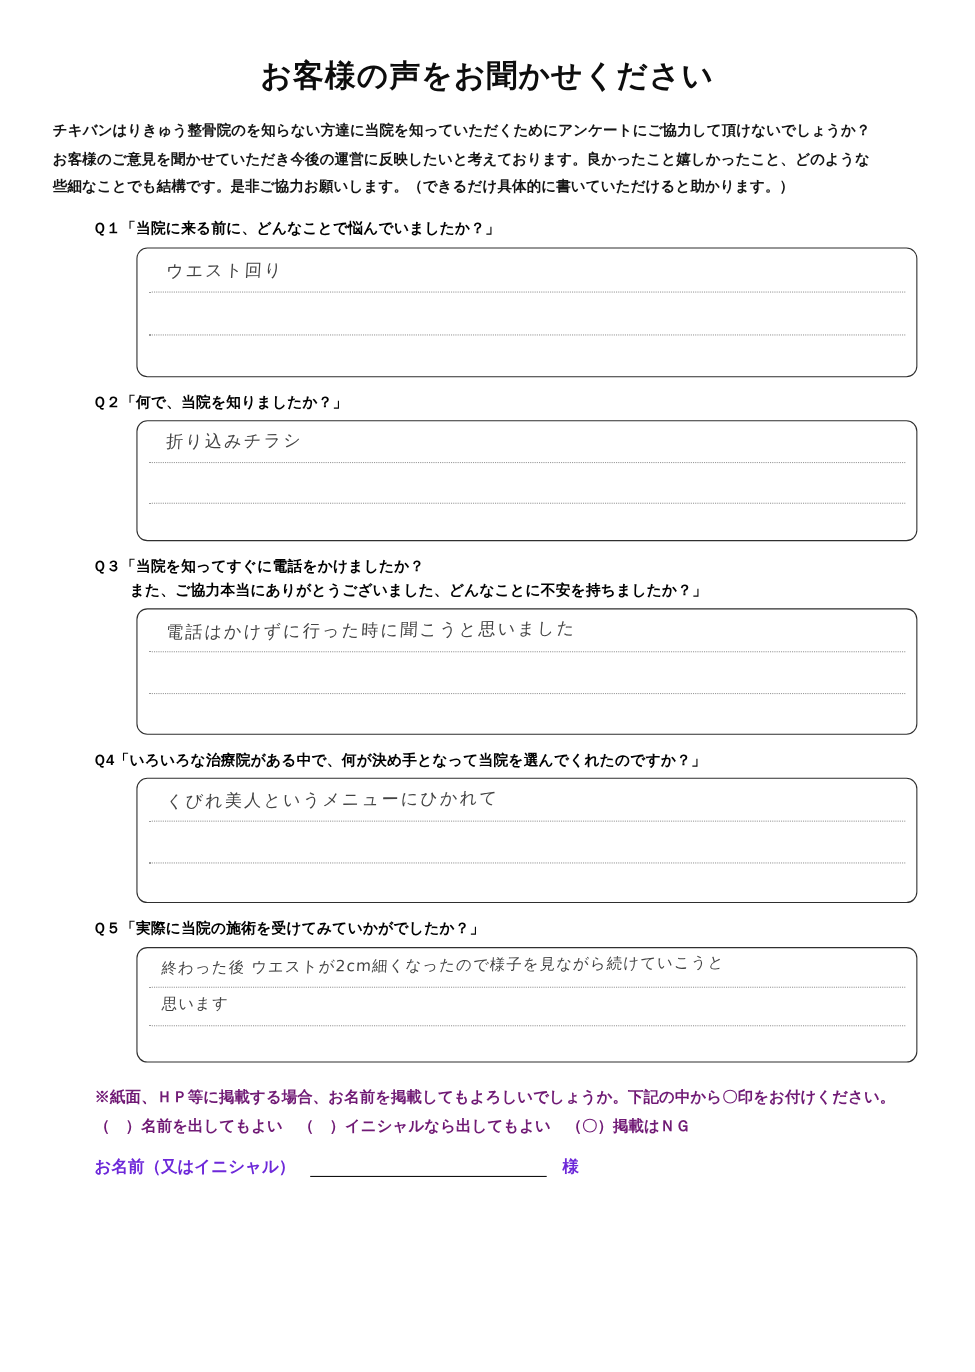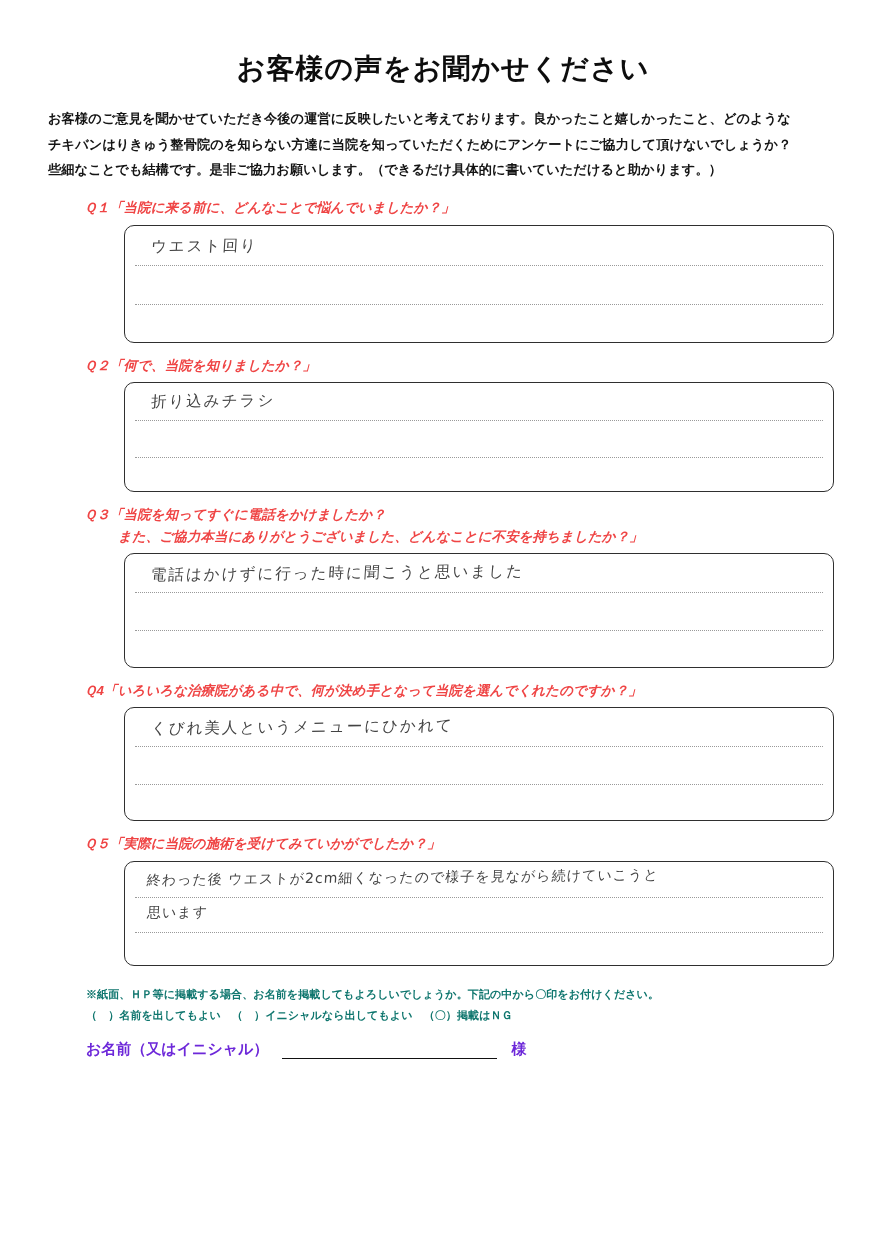--- a/index.html
+++ b/index.html
@@ -38,25 +38,24 @@
     margin: 0 2px 14px 2px;
     letter-spacing: 0.1px;
   }
   .intro p { margin: 0; }
 
   .q-block { margin-bottom: 4px; }
 
   .q-label {
     font-size: 13.4px;
     font-weight: bold;
-    color: #ef4444;
+    color: #000000;
     margin: 12px 0 6px 38px;
     line-height: 1.6;
     letter-spacing: 0.2px;
-    font-style: italic;
   }
   .q-label .cont {
     display: block;
     margin-left: 34px;
   }
 
   .answer-box {
     position: relative;
     margin: 0 6px 0 78px;
     border: 1px solid #2f2f2f;
@@ -77,23 +76,23 @@
     color: #2a2a2a;
     font-size: 15.5px;
     letter-spacing: 2px;
     white-space: nowrap;
     transform: skewX(-4deg) rotate(-0.6deg);
     opacity: 0.88;
   }
   .hw.small { font-size: 14px; letter-spacing: 1px; }
 
   .note {
-    font-size: 11px;
-    font-weight: bold;
-    color: #0f766e;
+    font-size: 14px;
+    font-weight: bold;
+    color: #701a75;
     margin: 18px 0 0 40px;
     line-height: 1.9;
     letter-spacing: 0.1px;
   }
   .name-row {
     margin: 14px 0 0 40px;
     font-size: 15px;
     font-weight: bold;
     color: #6d28d9;
     display: flex;
@@ -119,22 +118,22 @@
   .footer .row2 { font-size: 13px; }
 </style>
 </head>
 <body>
 
 <div class="page">
 
   <div class="doc-title">お客様の声をお聞かせください</div>
 
   <div class="intro">
+    <p>チキバンはりきゅう整骨院のを知らない方達に当院を知っていただくためにアンケートにご協力して頂けないでしょうか？</p>
     <p>お客様のご意見を聞かせていただき今後の運営に反映したいと考えております。良かったこと嬉しかったこと、どのような</p>
-    <p>チキバンはりきゅう整骨院のを知らない方達に当院を知っていただくためにアンケートにご協力して頂けないでしょうか？</p>
     <p>些細なことでも結構です。是非ご協力お願いします。（できるだけ具体的に書いていただけると助かります。）</p>
   </div>
 
   <div class="q-block">
     <div class="q-label">
       <span>Ｑ１「当院に来る前に、どんなことで悩んでいましたか？」</span>
     </div>
     <div class="answer-box" style="height:118px;">
       <div class="rule" style="top:39px;"></div>
       <div class="rule" style="top:78px;"></div>

